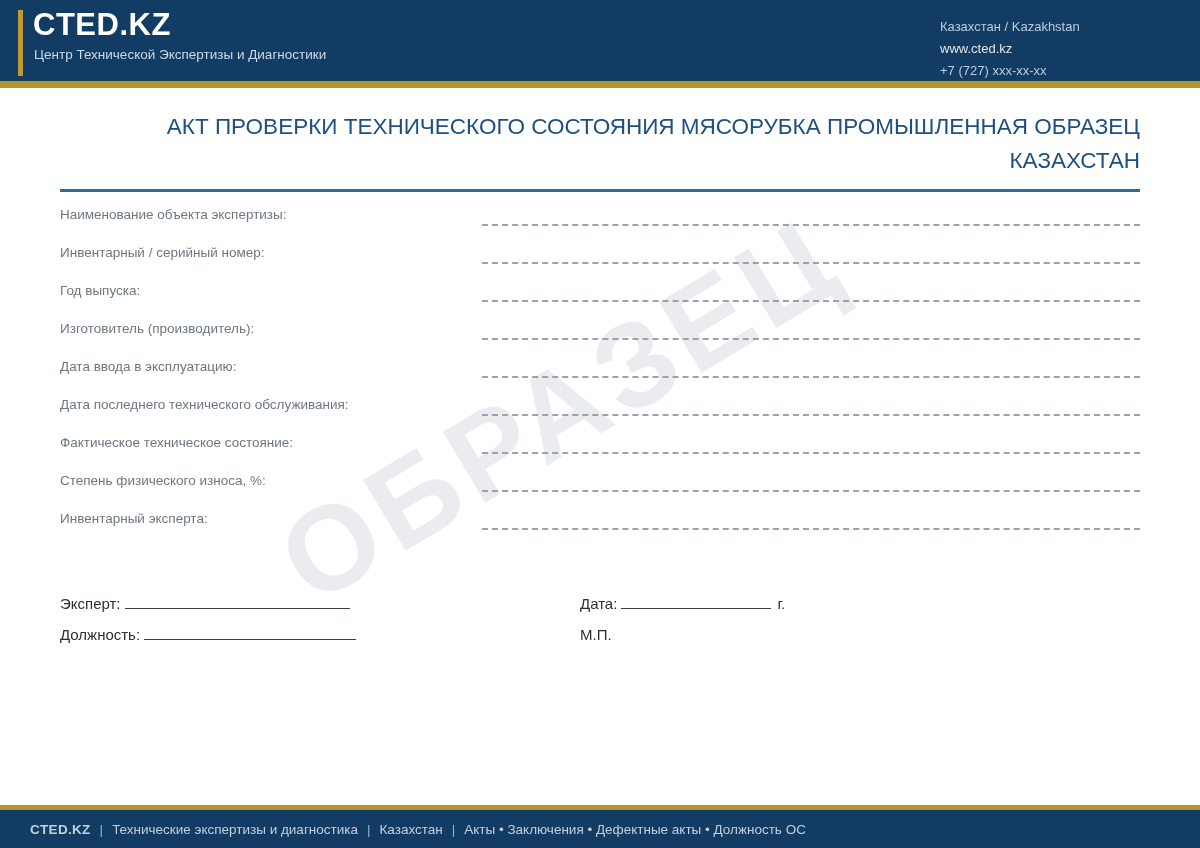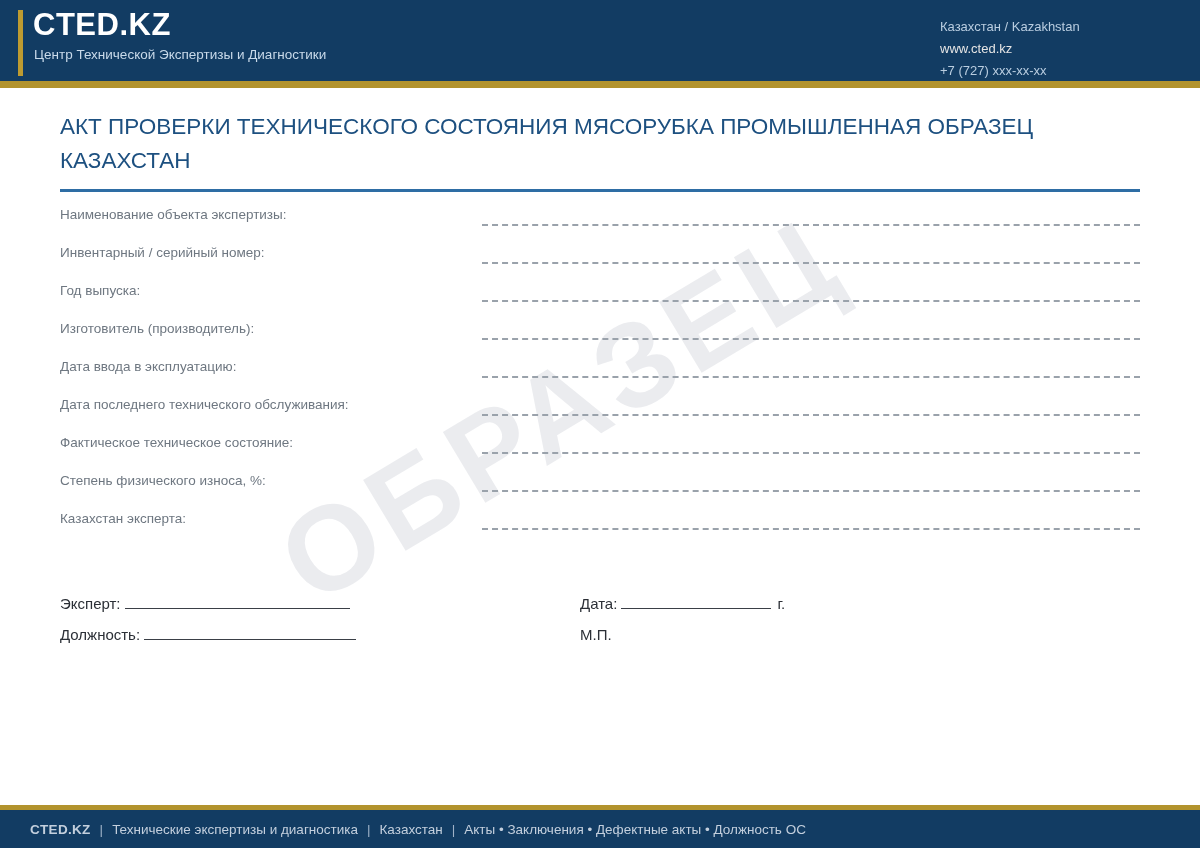--- a/index.html
+++ b/index.html
@@ -64,21 +64,21 @@
     white-space: nowrap;
     pointer-events: none;
     user-select: none;
   }
 
   
   .doc-title {
     position: absolute;
     top: 110px; left: 60px;
     width: 1080px;
-    text-align: left;
+    text-align: right;
     color: #1d5080;
     font-size: 22.5px;
     line-height: 34px;
     font-weight: 400;
   }
   .title-rule {
     position: absolute;
     top: 189px; left: 60px;
     width: 1080px; height: 3px;
     background: #2e6da4;
@@ -200,21 +200,21 @@
     </div>
     <div class="form-row">
       <span class="form-label">Фактическое техническое состояние:</span>
       <span class="form-blank"></span>
     </div>
     <div class="form-row">
       <span class="form-label">Степень физического износа, %:</span>
       <span class="form-blank"></span>
     </div>
     <div class="form-row">
-      <span class="form-label">Казахстан эксперта:</span>
+      <span class="form-label">Инвентарный эксперта:</span>
       <span class="form-blank"></span>
     </div>
   </div>
 
   <div class="signature-area">
     <div class="sig-row">
       <span>Эксперт:</span><span class="sig-line expert"></span>
       <span class="sig-right">
         <span>Дата:</span><span class="sig-line date"></span><span>г.</span>
       </span>

